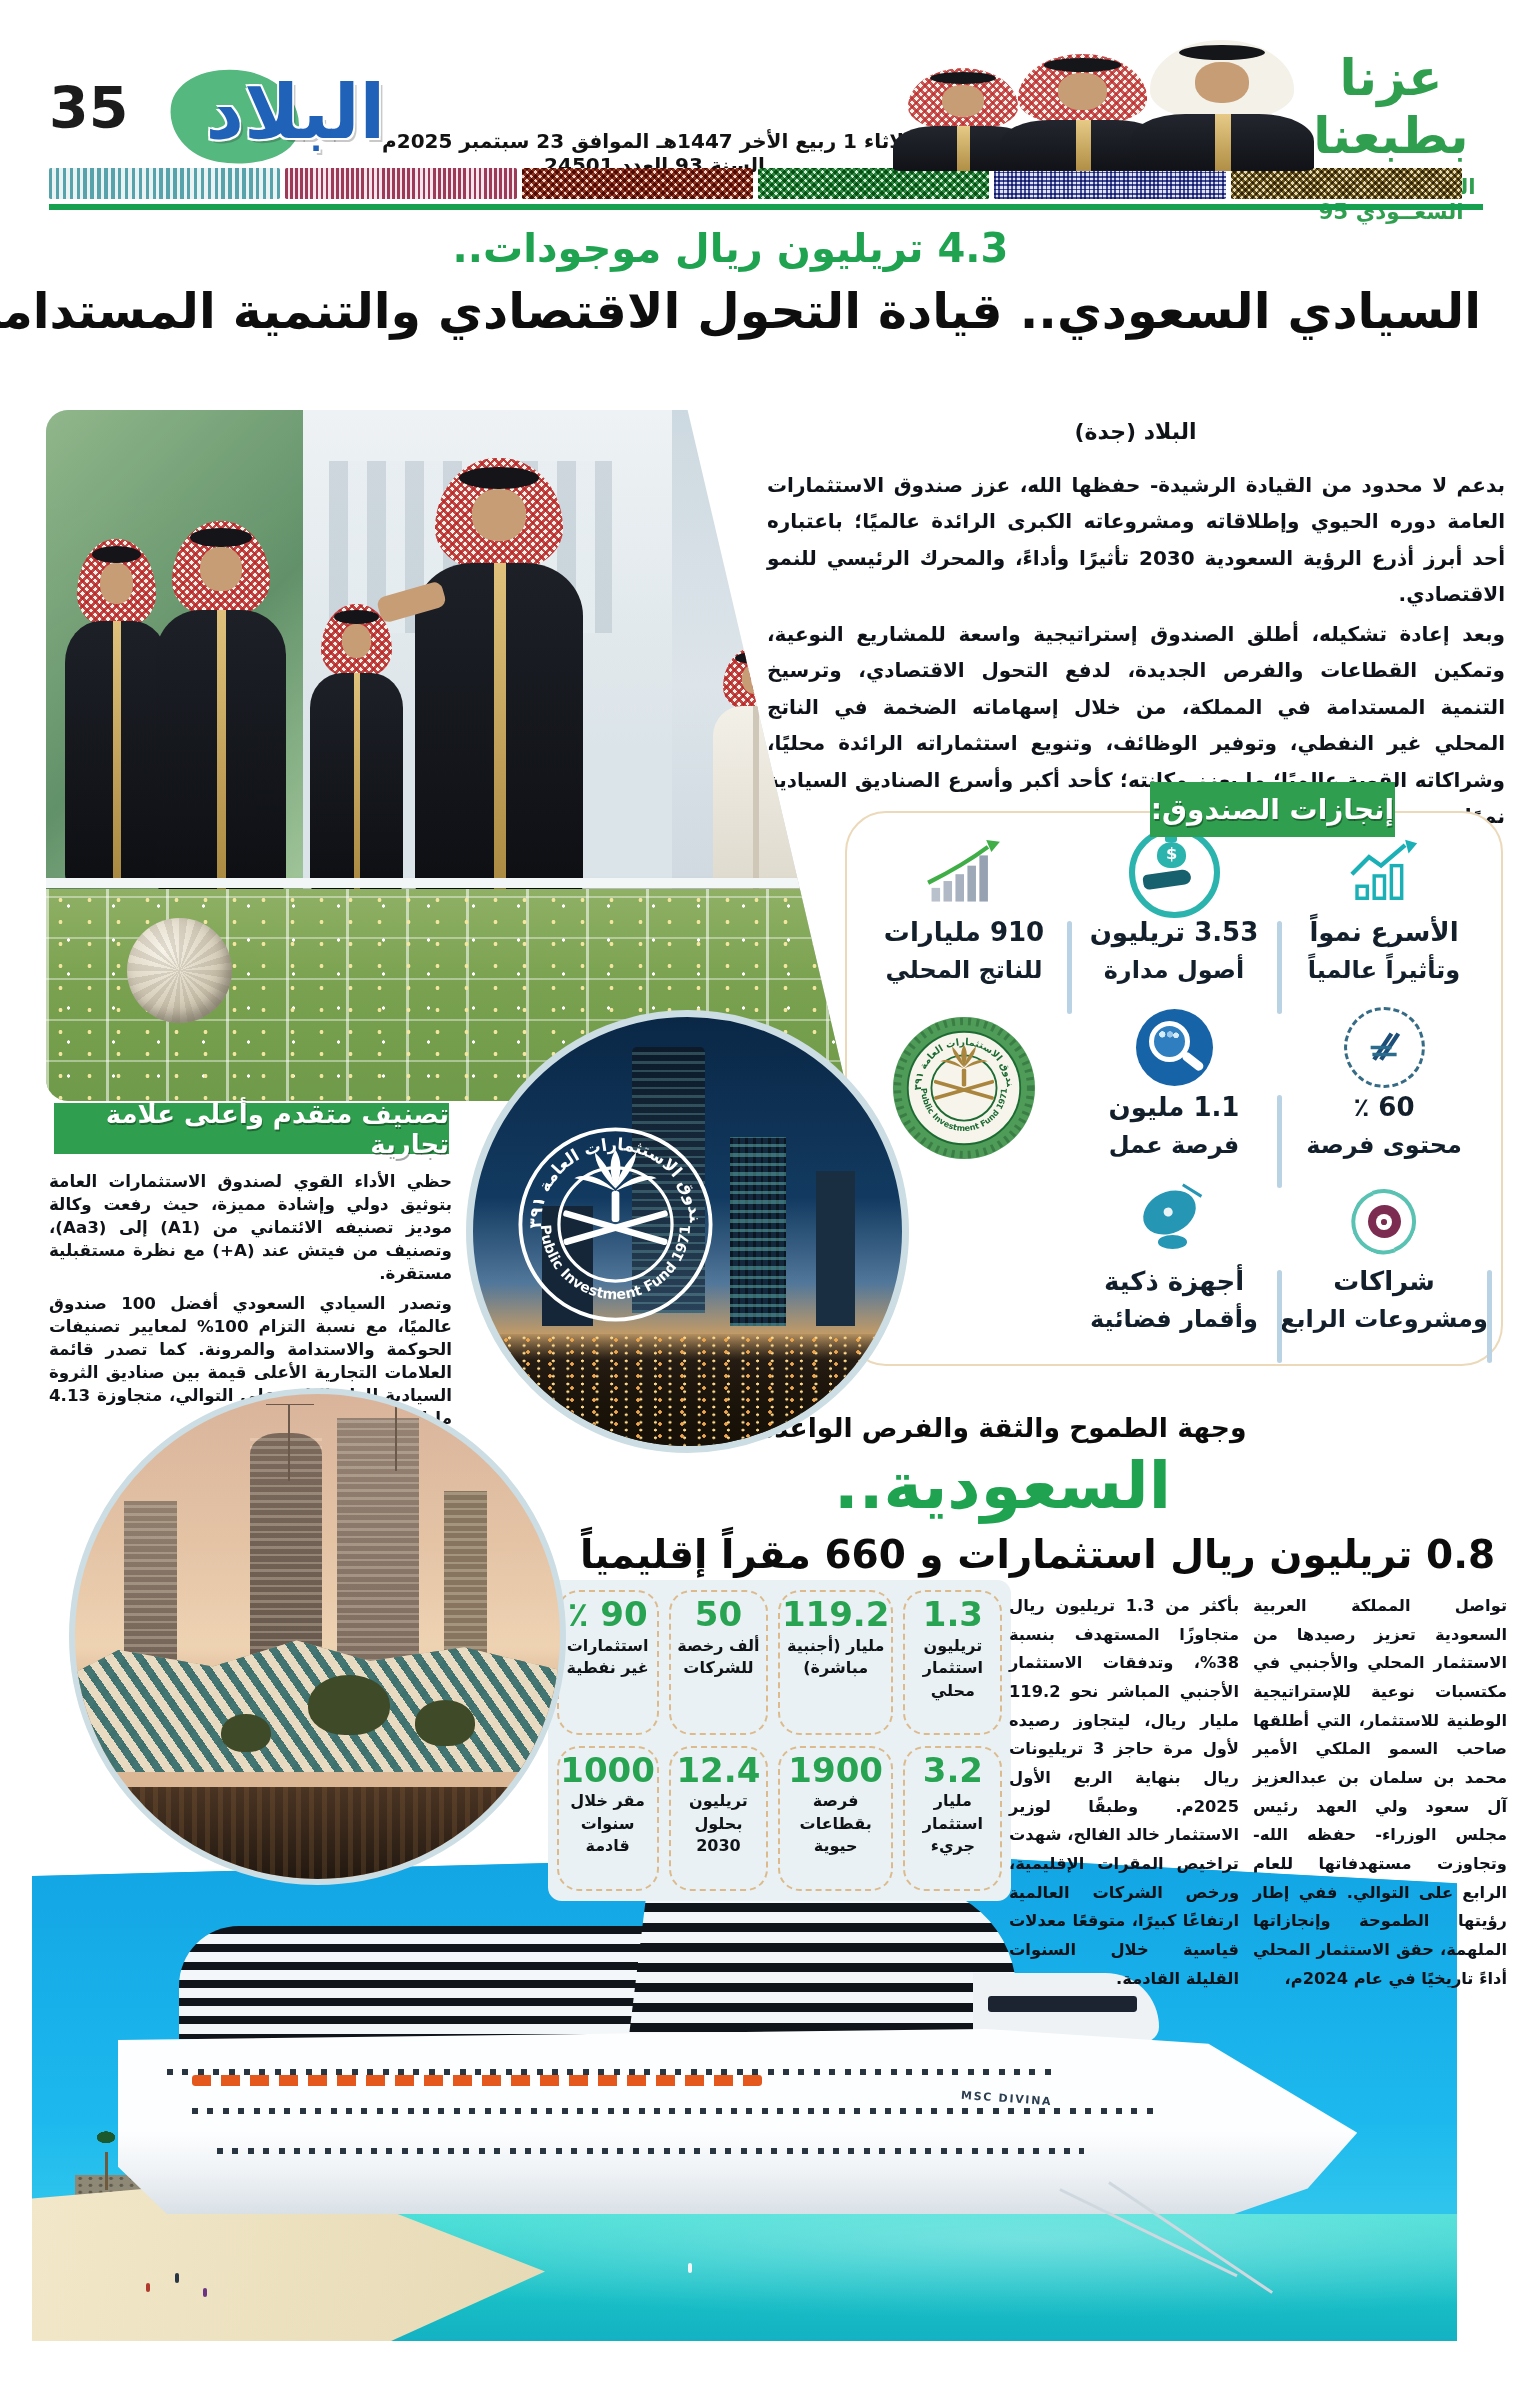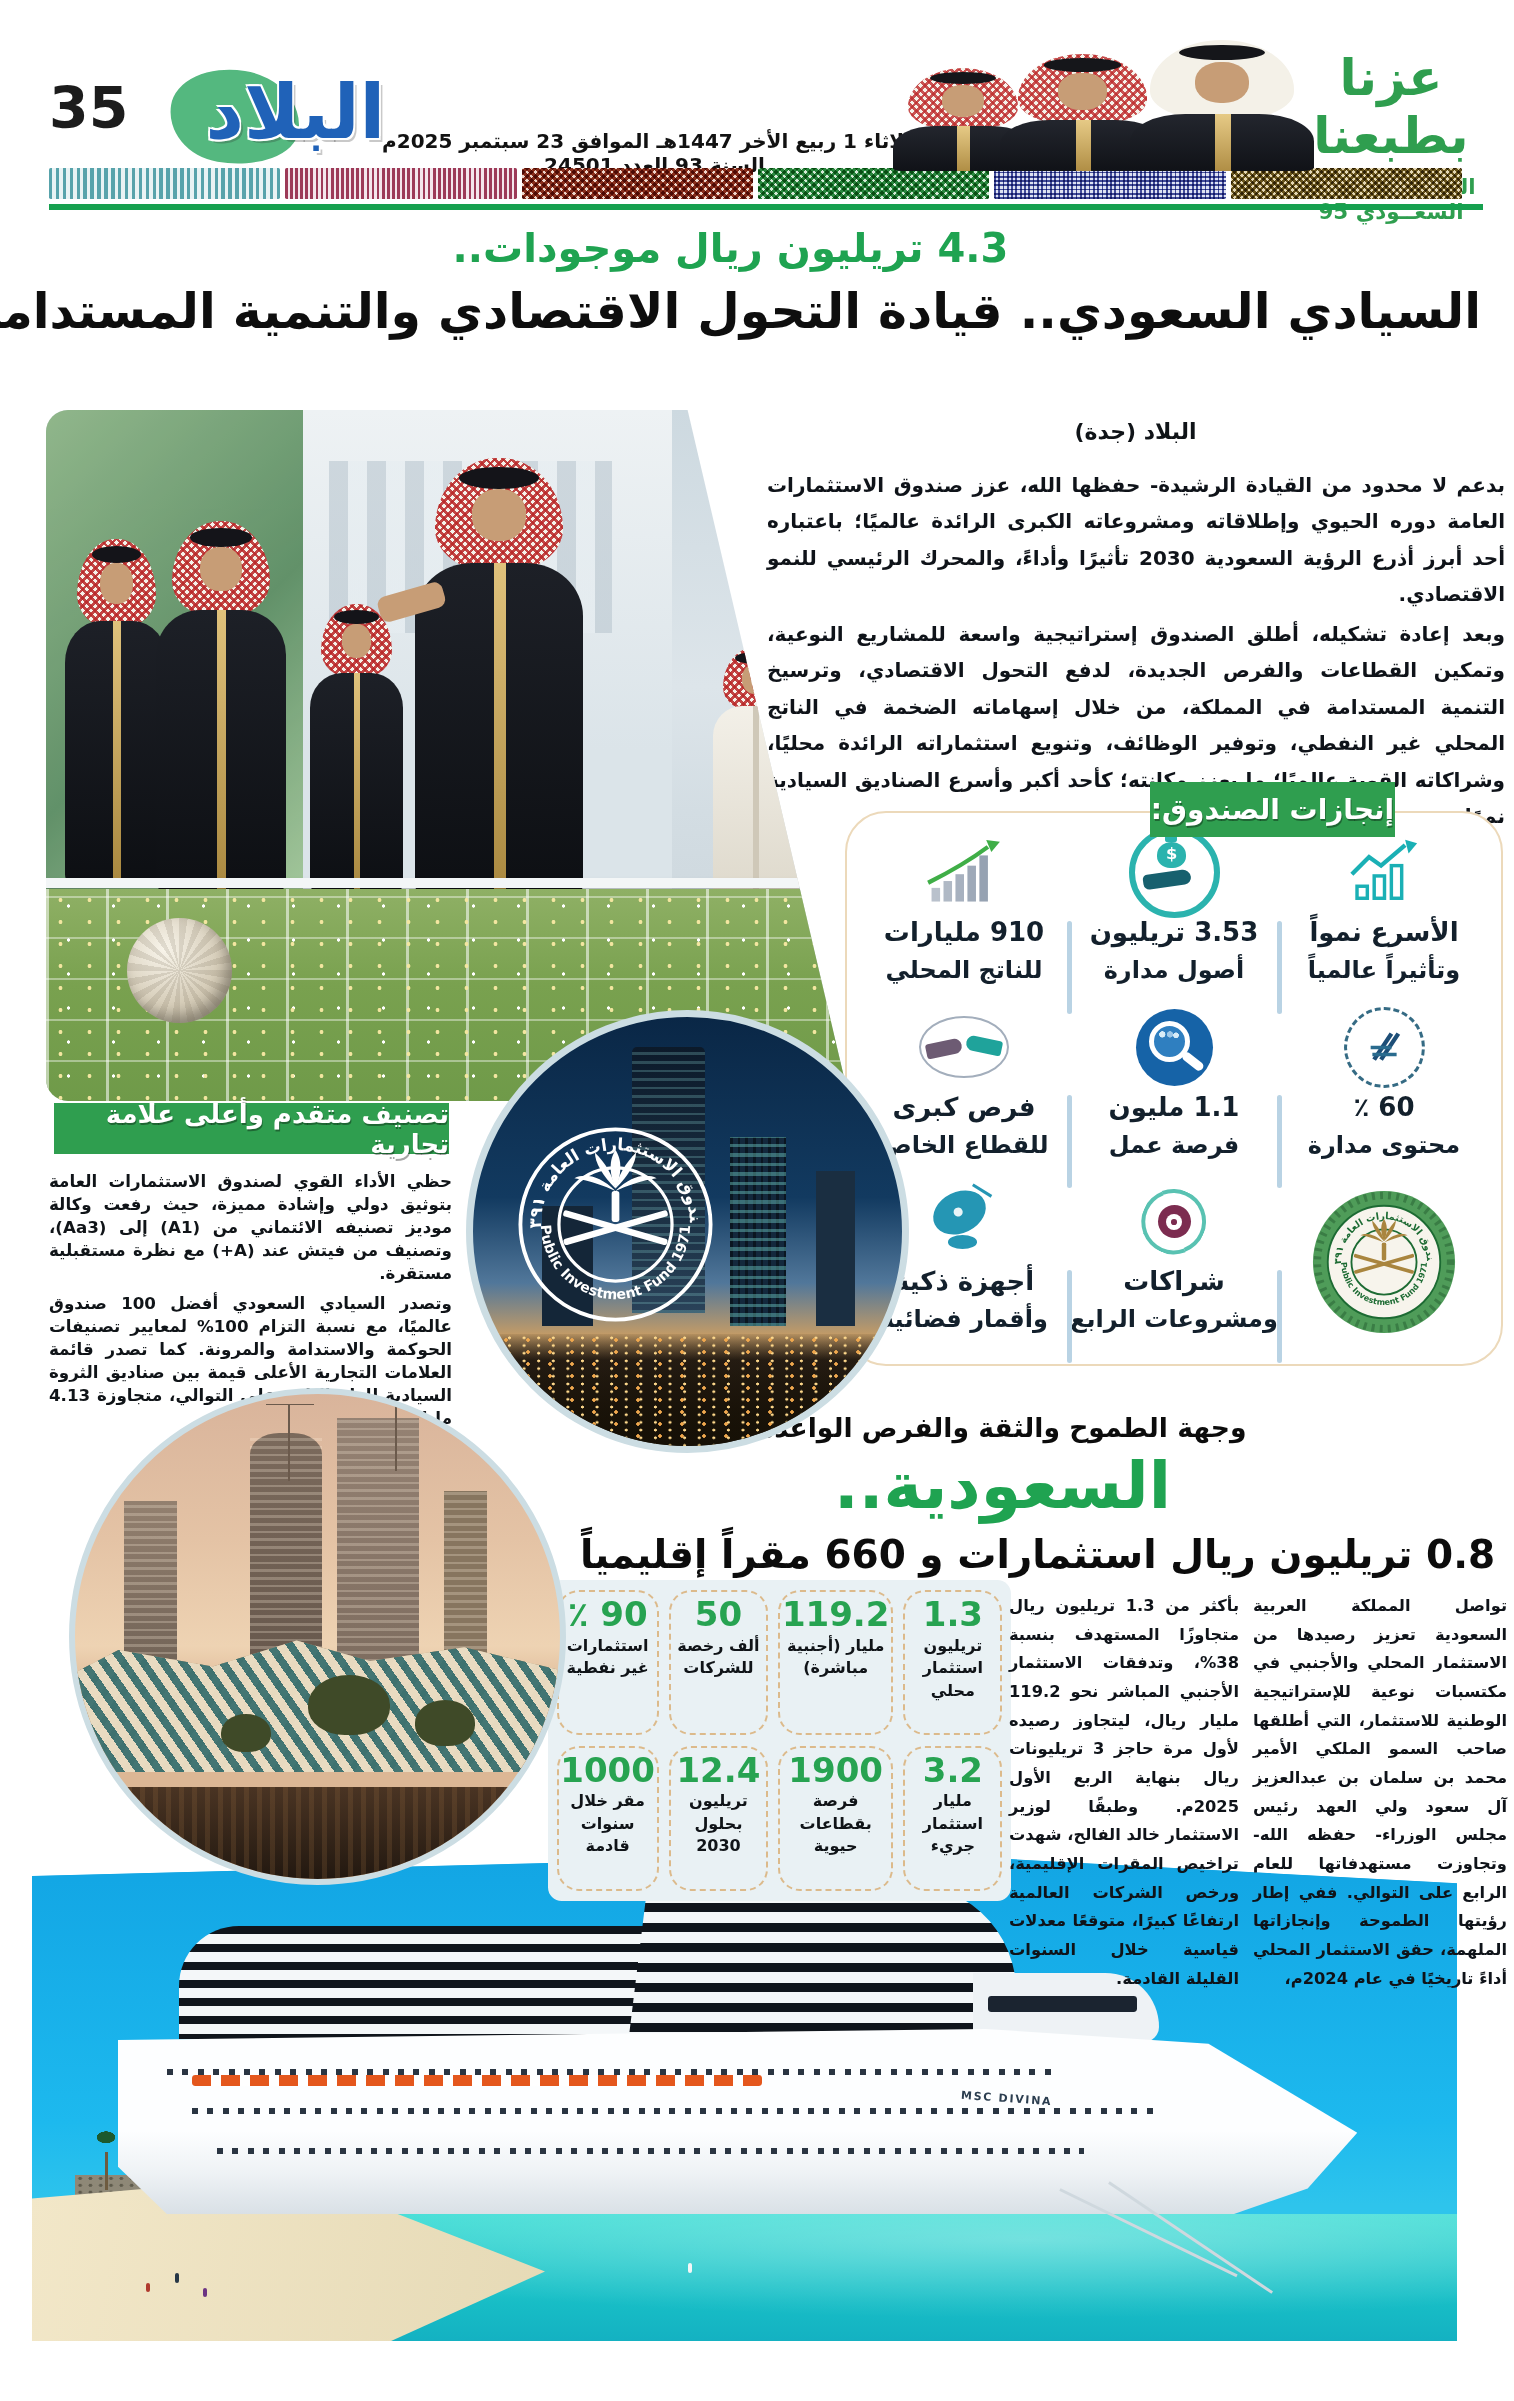--- a/index.html
+++ b/index.html
@@ -420,45 +420,35 @@
       <div class="cell">
         <div class="cicon">
           <div class="ic-riyal">
             <svg width="45" height="45" viewBox="0 0 52 52">
               <path d="M14 40 L34 10 M22 40 L42 10" stroke="#1d4e77" stroke-width="5" fill="none"></path>
               <path d="M10 26 h24 M12 34 h28" stroke="#2a6b8e" stroke-width="4" fill="none"></path>
             </svg>
           </div>
         </div>
         <div class="cval">60 ٪</div>
-        <div class="clab">محتوى مدارة</div>
+        <div class="clab">محتوى فرصة</div>
       </div>
 
       <div class="cell sep">
         <div class="cicon">
           <div class="ic-jobs">
             <div class="lens"></div>
             <div class="ppl"></div>
             <div class="hdl"></div>
           </div>
         </div>
         <div class="cval">1.1 مليون</div>
         <div class="clab">فرصة عمل</div>
       </div>
 
-      <div class="cell sep">
-        <div class="cicon">
-          <div class="ic-hs">
-              <div class="hl"></div>
-          <div class="hr"></div>
-            </div>
-        </div>
-        <div class="cval">فرص كبرى</div>
-        <div class="clab">للقطاع الخاص</div>
-      </div>
 
       <div class="cell">
         <div class="cicon" style="height:163px;">
           <svg class="seal seal-green" width="148" height="148" viewBox="0 0 200 200">
             <defs>
               <path id="arcTopG" d="M100,100 m-58,0 a58,58 0 1,1 116,0"></path>
               <path id="arcBotG" d="M100,100 m-58,0 a58,58 0 1,0 116,0"></path>
             </defs>
             <circle cx="100" cy="100" r="96" fill="#4f9c59"></circle>
             <circle cx="100" cy="100" r="90" fill="none" stroke="#3a7d45" stroke-width="10" stroke-dasharray="4 7"></circle>

